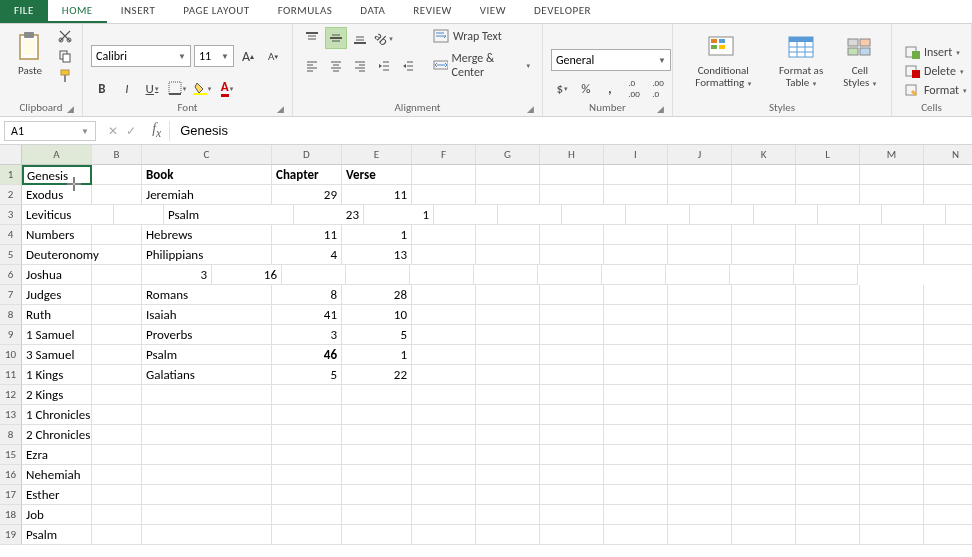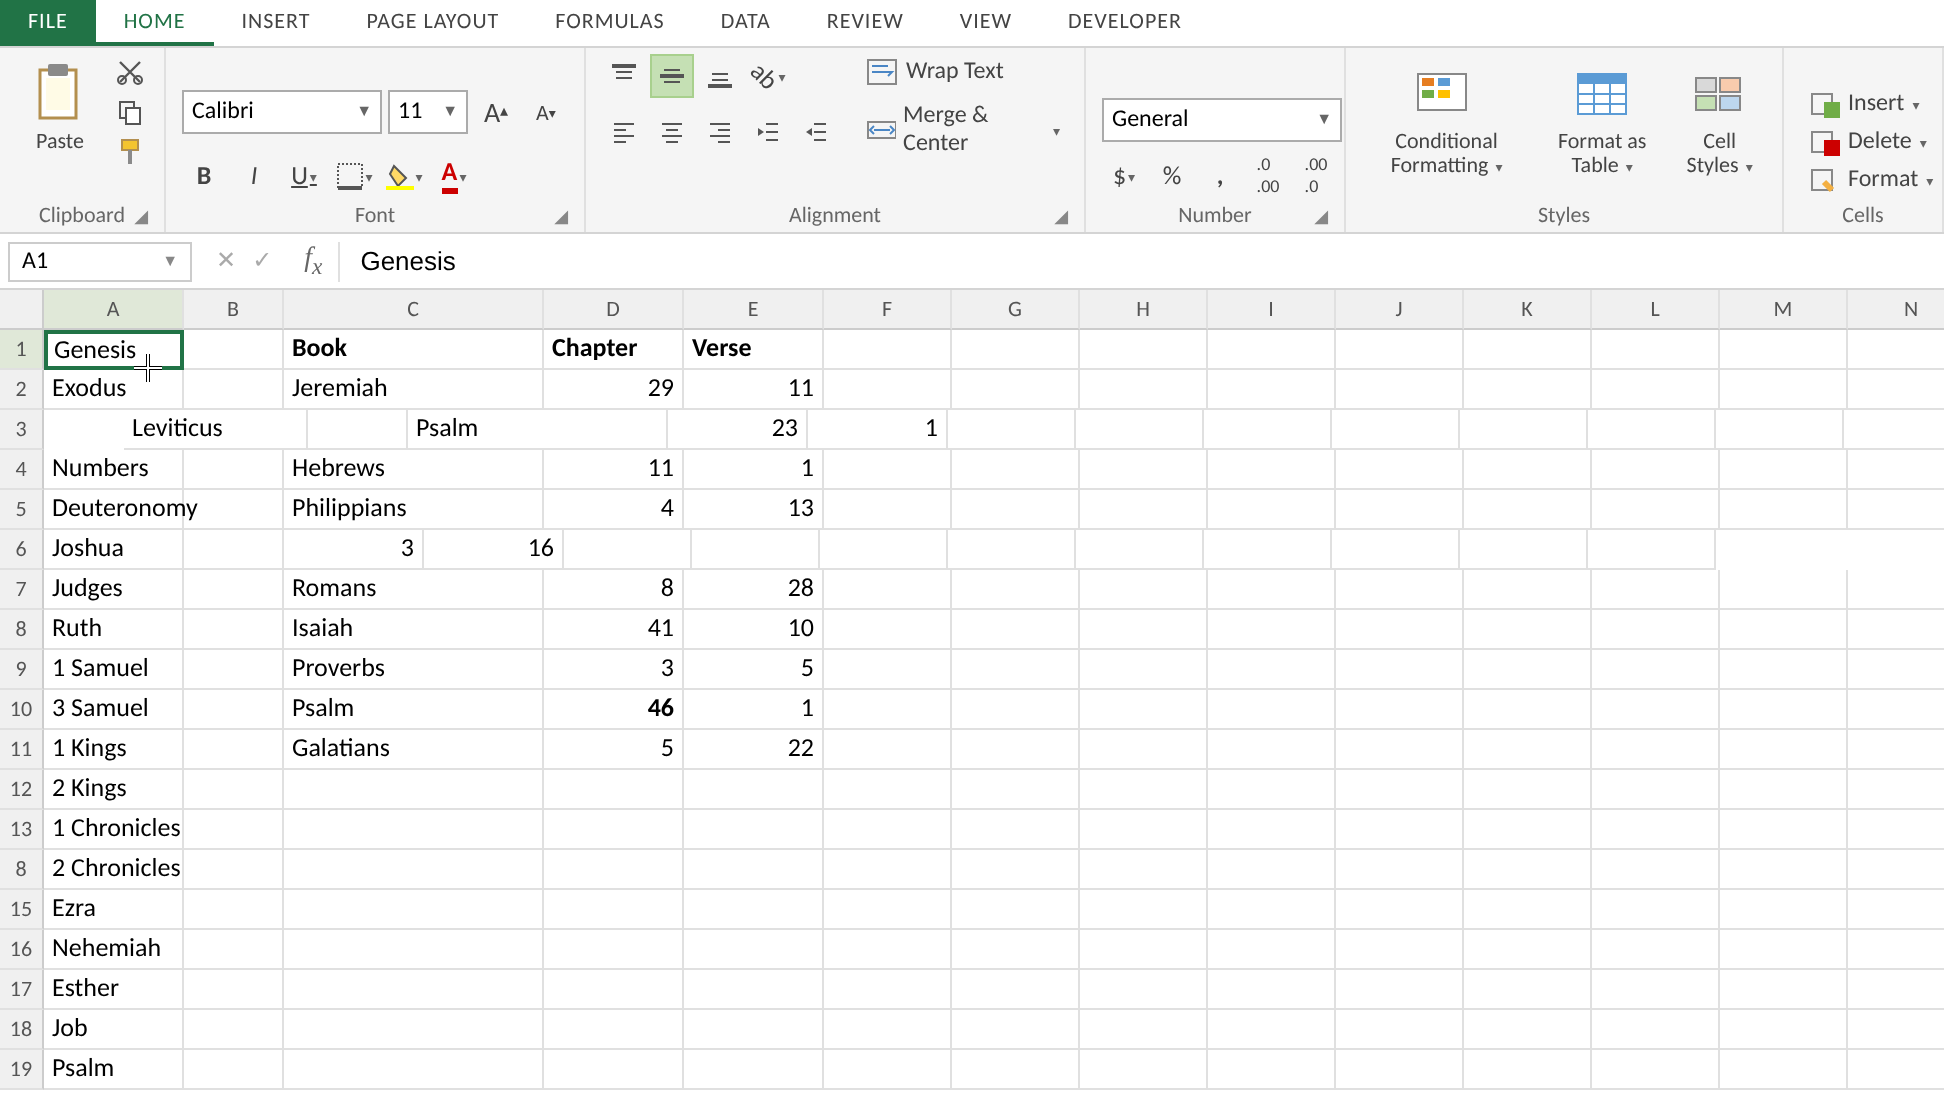--- a/index.html
+++ b/index.html
@@ -422,21 +422,21 @@
           <div class="cell" style="width: 64px;"></div>
           <div class="cell" style="width: 64px;"></div>
           <div class="cell" style="width: 64px;"></div>
           <div class="cell" style="width: 64px;"></div>
           <div class="cell" style="width: 64px;"></div>
           <div class="cell" style="width: 64px;"></div>
           <div class="cell" style="width: 64px;"></div>
           <div class="cell" style="width: 64px;"></div>
         </div>
         <div class="row">
-          <div class="cell" style="width: 92px; margin-left: 40px;">Leviticus</div>
+          <div class="cell" style="width: 92px;">Leviticus</div>
           <div class="cell" style="width: 50px;"></div>
           <div class="cell" style="width: 130px;">Psalm</div>
           <div class="cell num" style="width: 70px;">23</div>
           <div class="cell num" style="width: 70px;">1</div>
           <div class="cell" style="width: 64px;"></div>
           <div class="cell" style="width: 64px;"></div>
           <div class="cell" style="width: 64px;"></div>
           <div class="cell" style="width: 64px;"></div>
           <div class="cell" style="width: 64px;"></div>
           <div class="cell" style="width: 64px;"></div>

